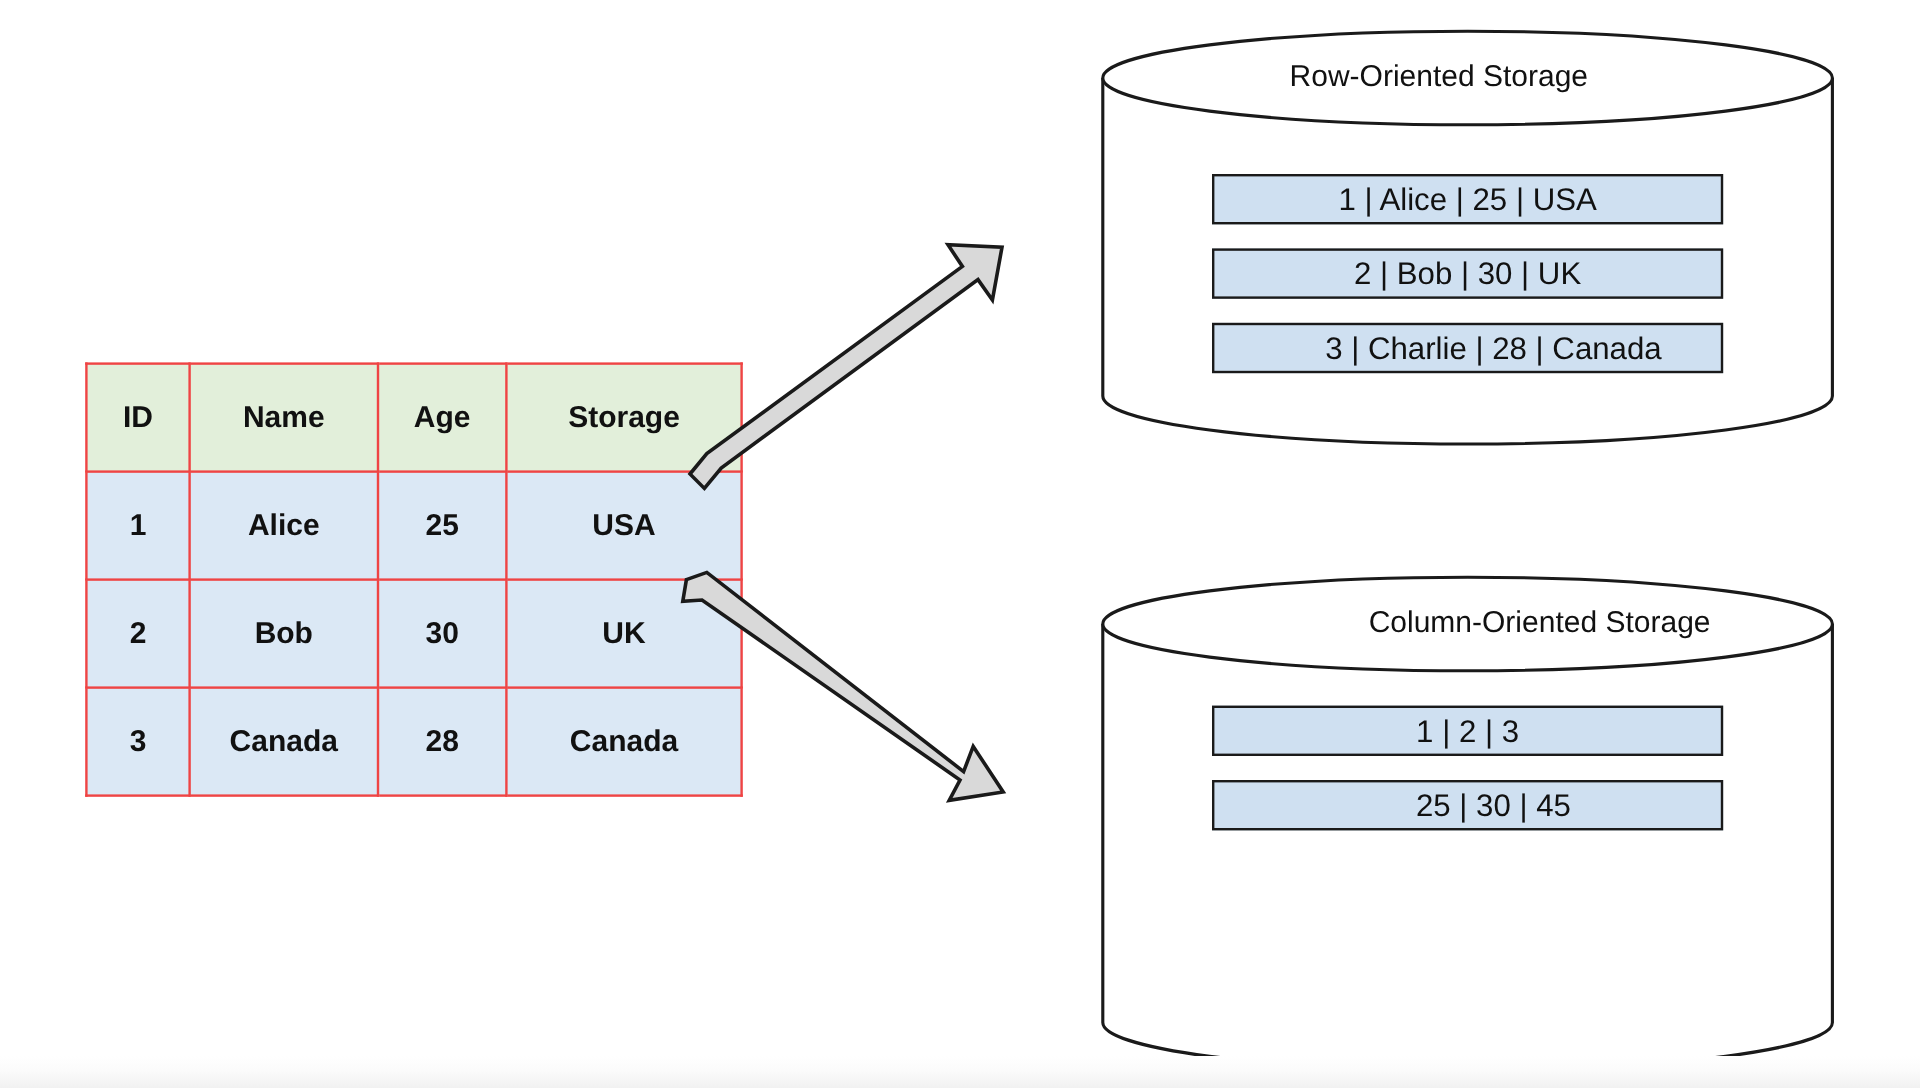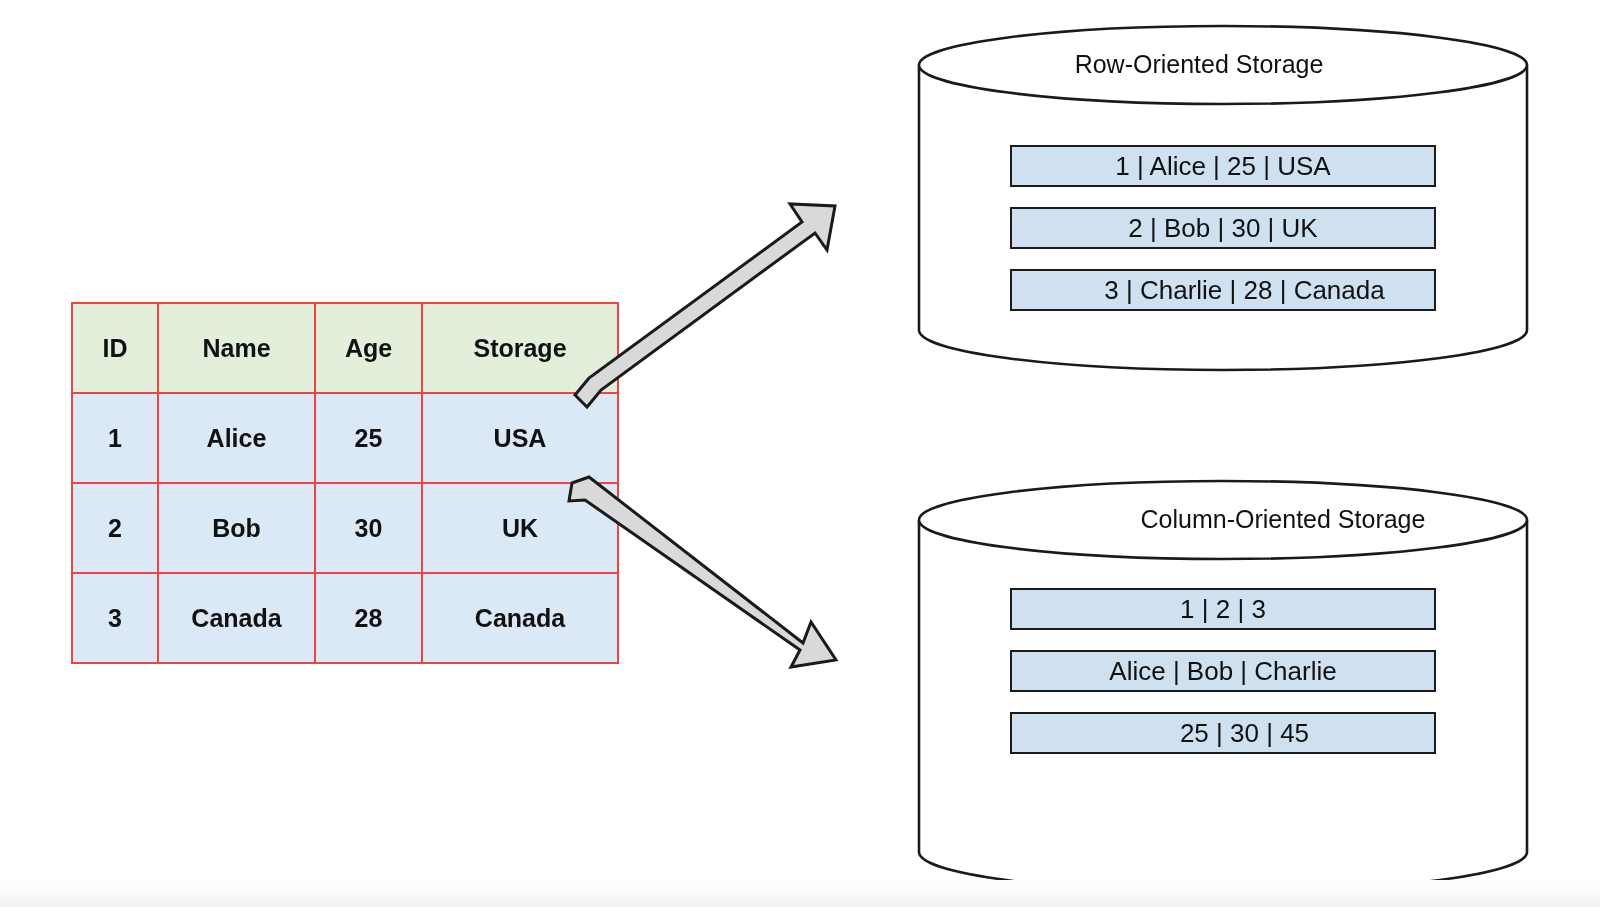--- a/index.html
+++ b/index.html
@@ -172,20 +172,19 @@
   </div>
 
   <div class="cylinder" style="left:917px; top:480px; width:732px; height:412px;">
     <svg class="cyl-svg" width="612" height="412" viewBox="0 0 612 412">
       <path d="M 2,40 L 2,372 A 304,40 0 0 0 610,372 L 610,40" fill="#ffffff" stroke="#1a1a1a" stroke-width="2.6"></path>
       <ellipse cx="306" cy="40" rx="304" ry="39" fill="#ffffff" stroke="#1a1a1a" stroke-width="2.6"></ellipse>
     </svg>
     <div class="cyl-title" style="top:25px;">Column-Oriented Storage</div>
     <div class="cyl-rows" style="top:108px;">
       <div class="storage-bar">1 | 2 | 3</div>
-      <div class="storage-bar">Alice | Bob | Charlie</div>
       <div class="storage-bar">25 | 30 | 45</div>
     </div>
   </div>
 
   <div class="page-edge"></div>
 
 </div>
 
 </body></html>

